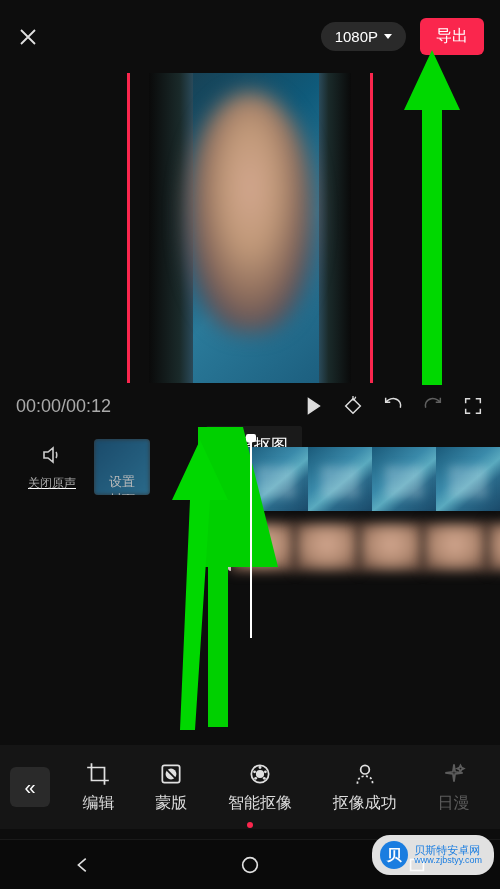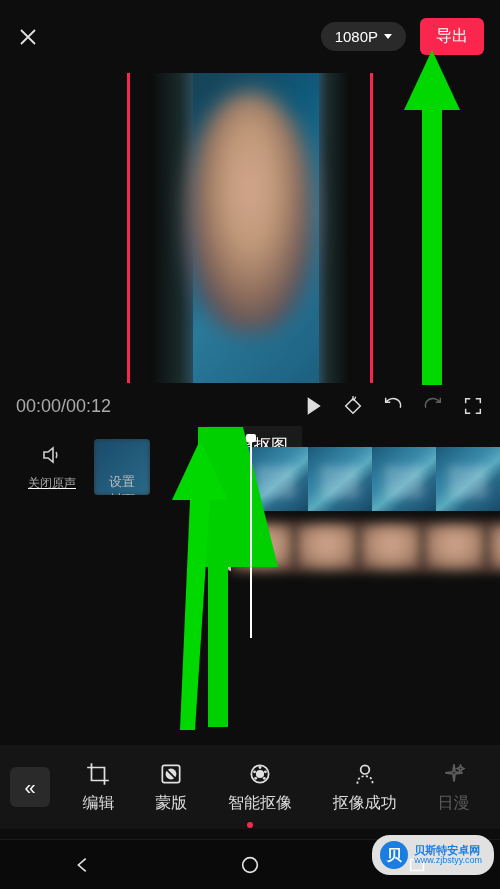--- a/index.html
+++ b/index.html
@@ -67,21 +67,21 @@
   .tool-item svg { width:26px; height:26px; fill:none; stroke:#e0e0e0; stroke-width:1.6; }
   .tool-item .label { font-size:16px; color:#ddd; }
   
   .android-nav { position:absolute; left:0; right:0; bottom:0; height:50px; background:#0a0a0a; display:flex; align-items:center; justify-content:space-around; border-top:1px solid #1a1a1a; }
   .nav-btn { width:38px; height:38px; display:flex; align-items:center; justify-content:center; cursor:pointer; }
   .nav-btn svg { width:22px; height:22px; fill:none; stroke:#e0e0e0; stroke-width:1.8; }
   
   .watermark { position:absolute; right:6px; bottom:14px; background:rgba(255,255,255,0.88); border-radius:18px; padding:6px 12px 6px 8px; display:flex; align-items:center; gap:6px; z-index:10; }
   .wm-badge { width:28px; height:28px; border-radius:50%; background:#1a7de0; display:flex; align-items:center; justify-content:center; color:#fff; font-size:15px; font-weight:700; }
   .wm-txt { font-size:11px; line-height:1.1; }
-  .wm-top { color:#1a7de0; font-weight:700; }
+  .wm-top { color:#1a7de0; font-weight:400; }
   .wm-bot { color:#1a7de0; font-size:9px; }
   .dot-center { position:absolute; left:50%; bottom:1px; width:6px; height:6px; background:#fa264d; border-radius:50%; transform:translateX(-50%); }
 </style>
 </head>
 <body>
 
 <div class="header">
   <div class="close-x">
     <svg viewBox="0 0 24 24">
         <path d="M5 5 L19 19 M19 5 L5 19" stroke="#e0e0e0" stroke-width="1.8"></path>

